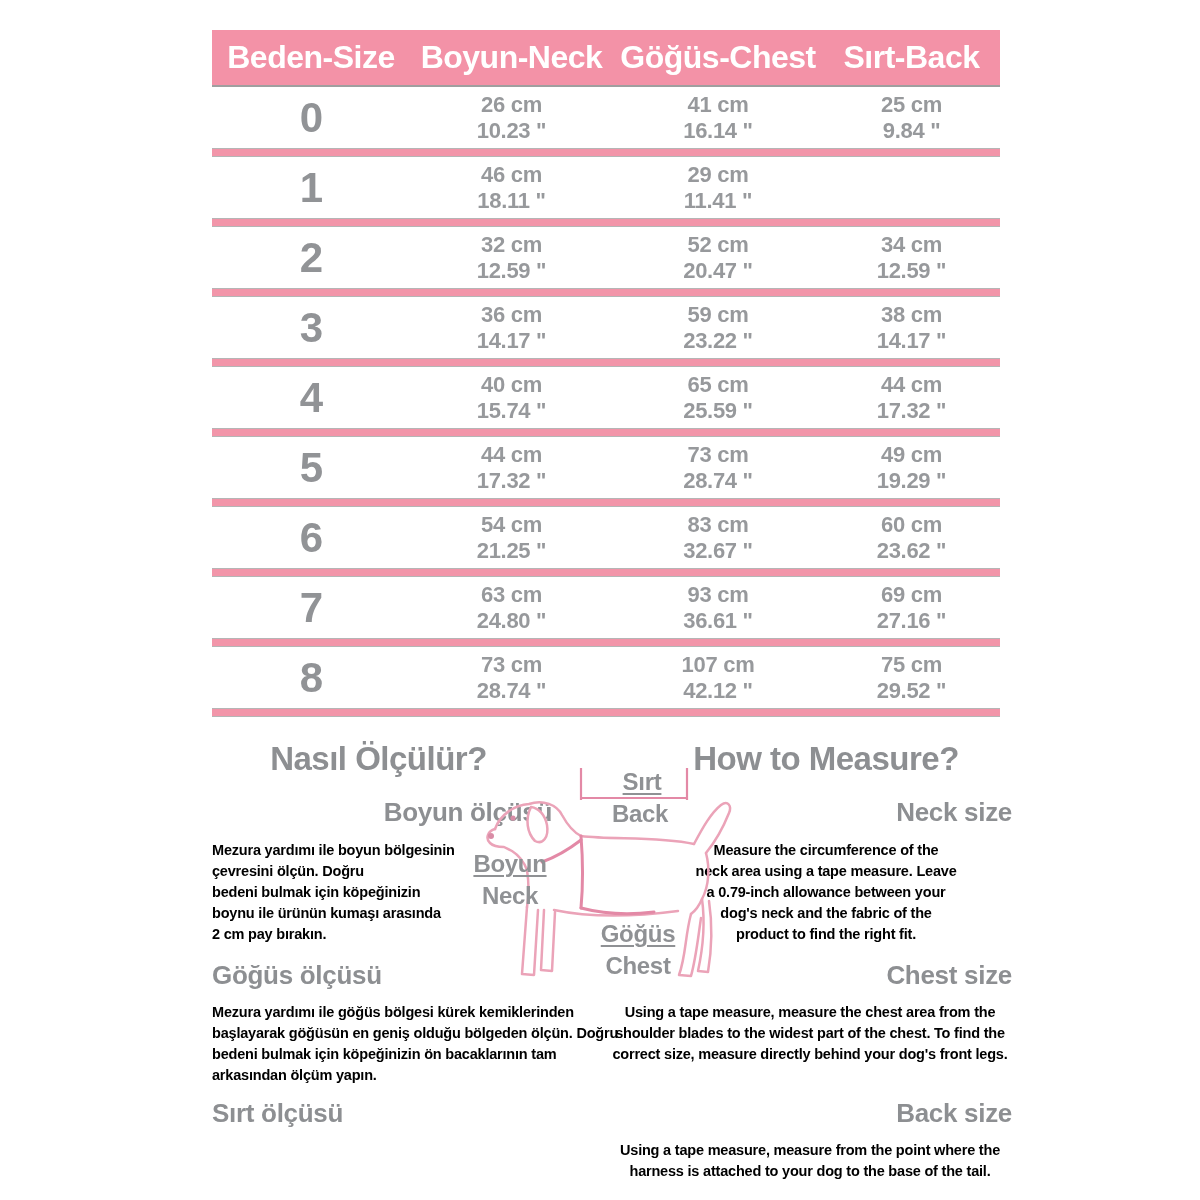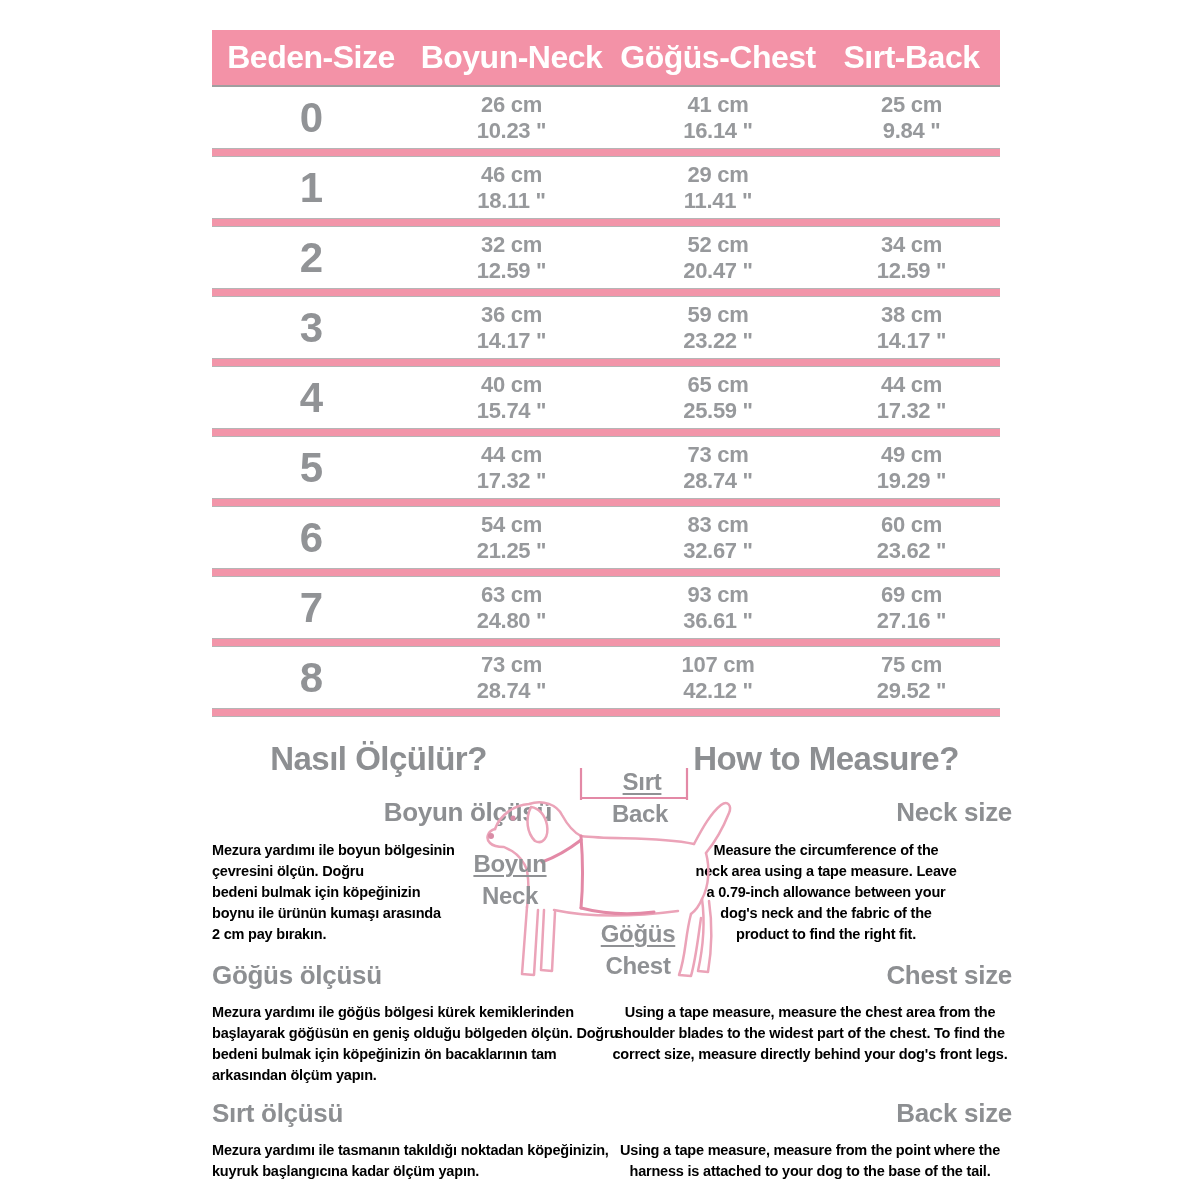--- a/index.html
+++ b/index.html
@@ -196,22 +196,20 @@
 boynu ile ürünün kumaşı arasında
 2 cm pay bırakın.</div>
 
   <div class="guide-heading tr-col" style="left:212px; top:960px; width:340px;">Göğüs ölçüsü</div>
   <div class="guide-body tr-col" style="left:212px; top:1002px; width:460px;">Mezura yardımı ile göğüs bölgesi kürek kemiklerinden
 başlayarak göğüsün en geniş olduğu bölgeden ölçün. Doğru
 bedeni bulmak için köpeğinizin ön bacaklarının tam
 arkasından ölçüm yapın.</div>
 
   <div class="guide-heading tr-col" style="left:212px; top:1098px; width:340px;">Sırt ölçüsü</div>
-  <div class="guide-body tr-col" style="left:212px; top:1140px; width:460px;">Mezura yardımı ile tasmanın takıldığı noktadan köpeğinizin,
-kuyruk başlangıcına kadar ölçüm yapın.</div>
 
   <div class="guide-title" style="left:640px; top:740px; width:372px;">How to Measure?</div>
 
   <div class="guide-heading en-head" style="left:612px; top:797px; width:400px;">Neck size</div>
   <div class="guide-body en-body" style="left:640px; top:840px; width:372px;">Measure the circumference of the
 neck area using a tape measure. Leave
 a 0.79-inch allowance between your
 dog's neck and the fabric of the
 product to find the right fit.</div>
 

